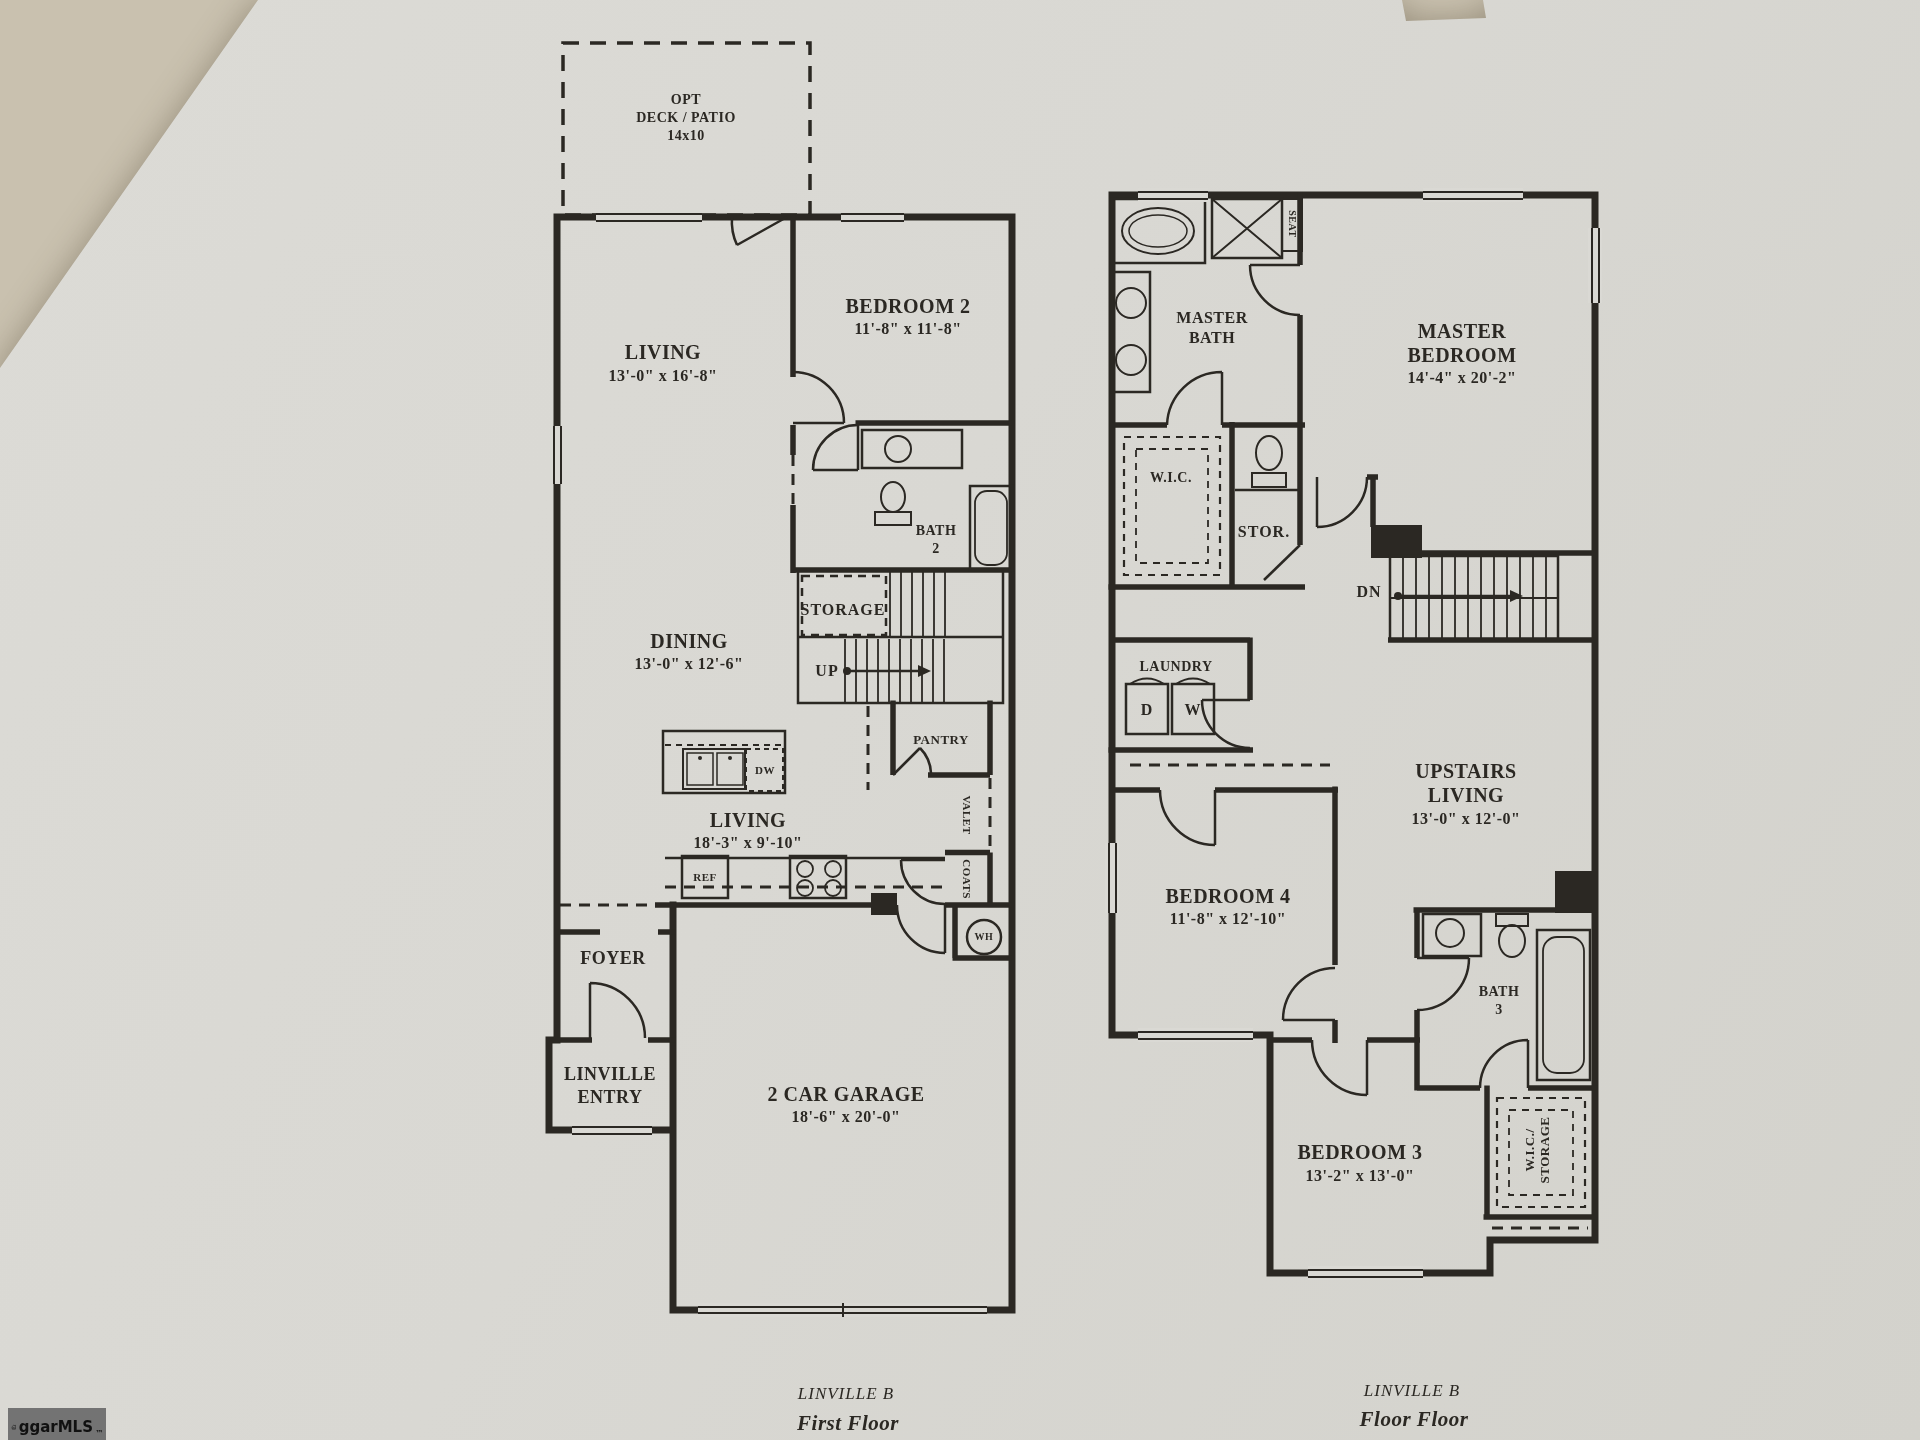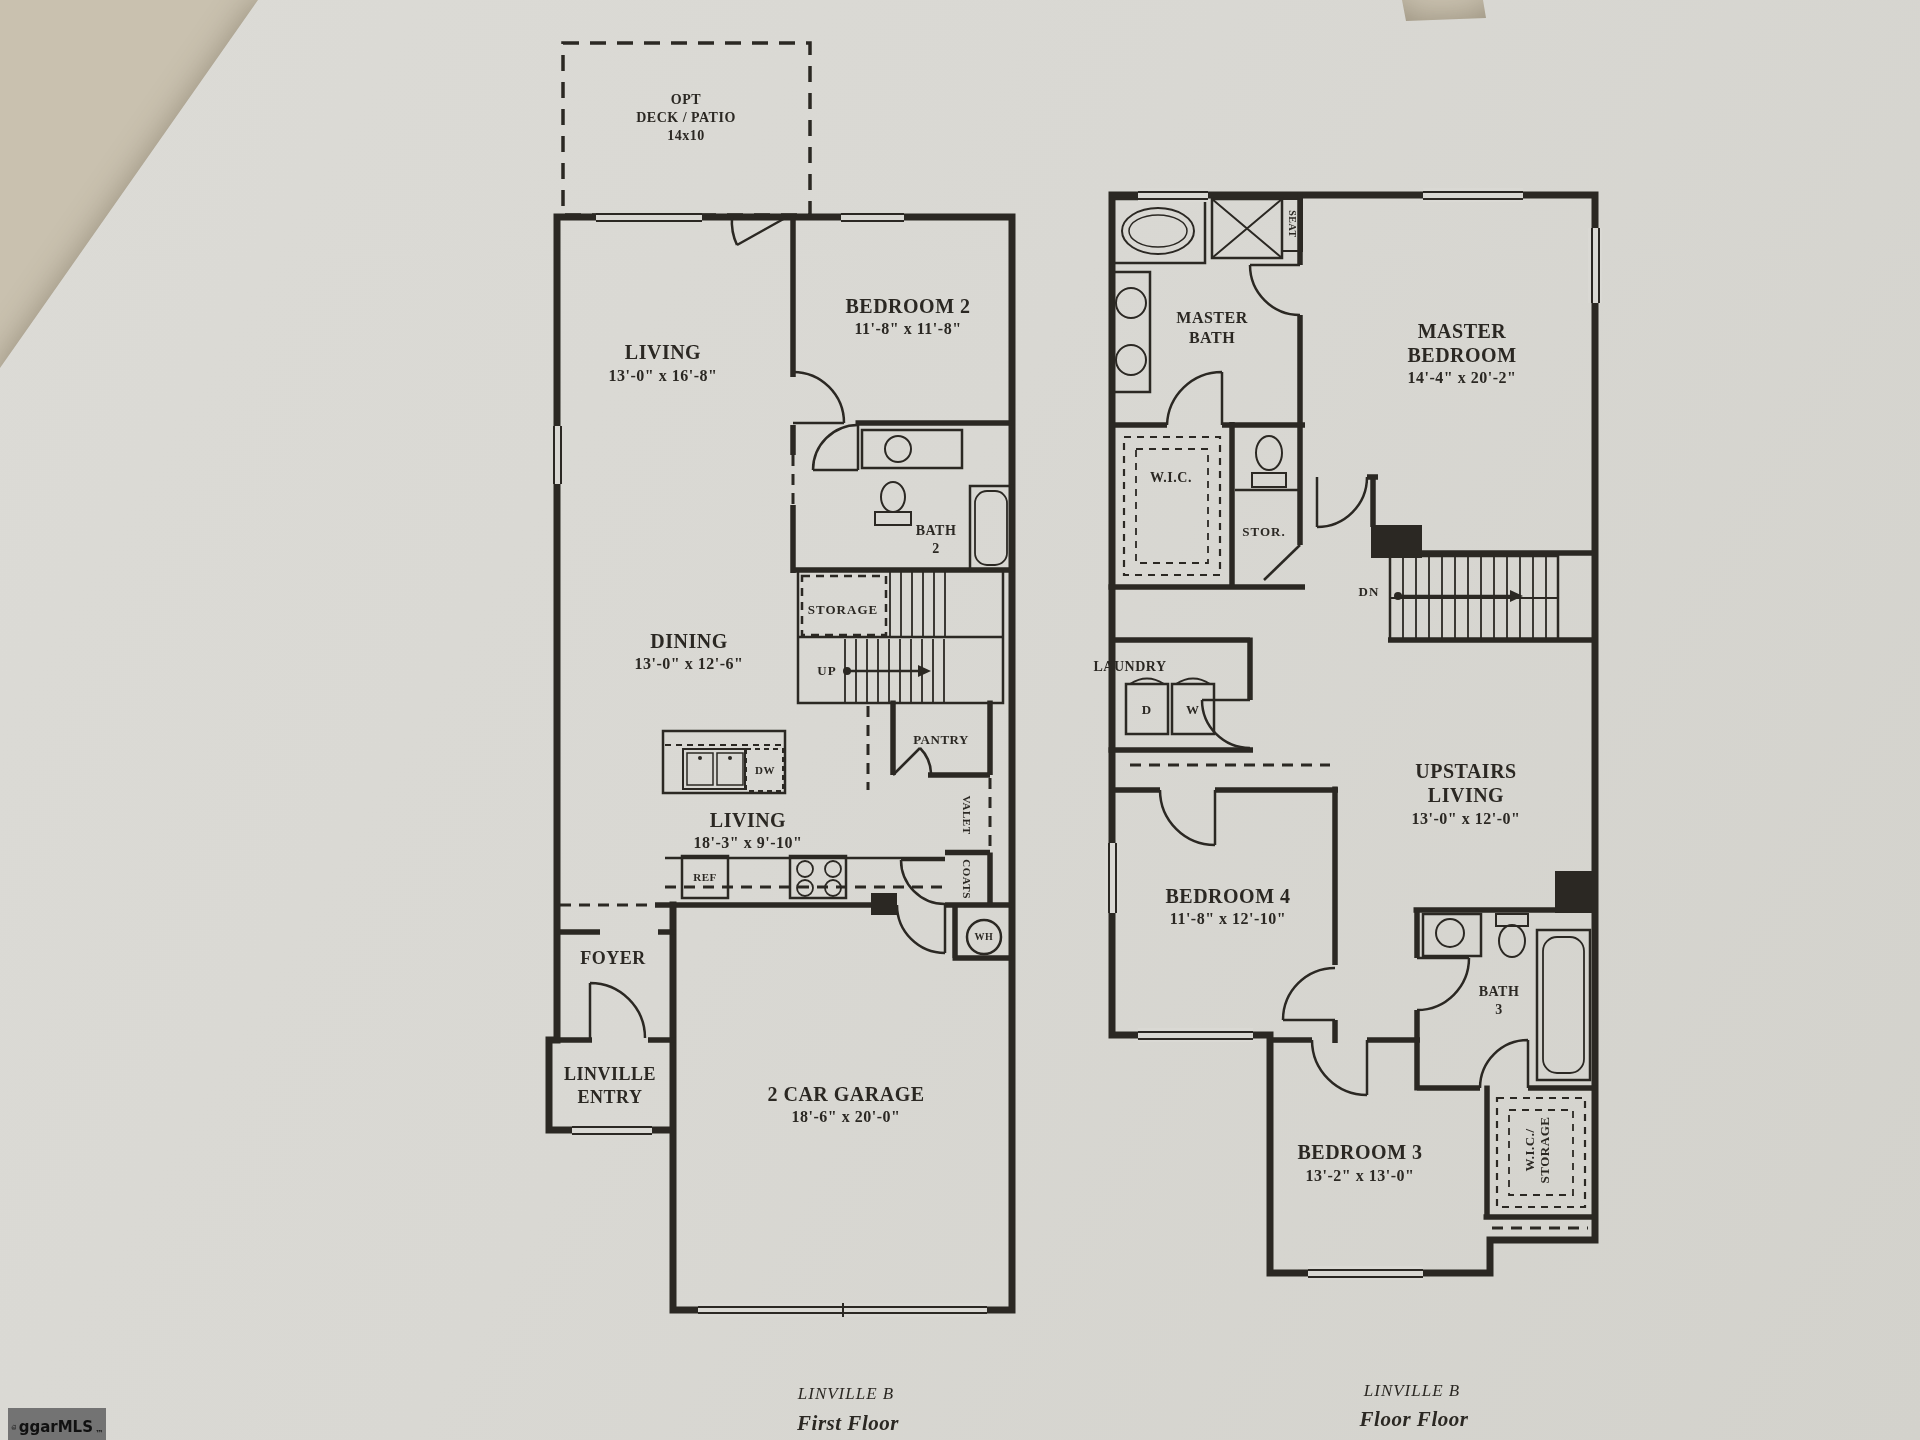--- a/index.html
+++ b/index.html
@@ -6,21 +6,21 @@
   #stage{position:relative;width:1920px;height:1440px;overflow:hidden;
          font-family:"Liberation Serif","DejaVu Serif",serif;color:#2b2823;}
   #paper-wrap{position:absolute;inset:0;filter:drop-shadow(0 0 16px rgba(60,50,30,.35));}
   #paper{position:absolute;inset:0;
     background:linear-gradient(120deg,#dcdbd6 0%,#d9d8d3 45%,#d3d2cc 100%);
     clip-path:polygon(258px 0px,1402px 0px,1406px 21px,1486px 18px,1483px 0px,1920px 0px,1920px 1440px,0px 1440px,0px 368px);}
   svg.plan{position:absolute;left:0;top:0;}
   .lbl{position:absolute;transform:translate(-50%,-50%);white-space:nowrap;
        text-align:center;letter-spacing:.5px;font-weight:700;line-height:1.15;}
   .s20{font-size:20px}.s18{font-size:18px}.s16{font-size:16px}.s14{font-size:14px}
-  .s13{font-size:13px}.s12{font-size:13px;letter-spacing:1px}.s11{font-size:11px}.s10{font-size:10px}
+  .s13{font-size:13px}.s12{font-size:16px;letter-spacing:1px}.s11{font-size:11px}.s10{font-size:10px}
   .rot90{transform:translate(-50%,-50%) rotate(90deg);}
   .rotm90{transform:translate(-50%,-50%) rotate(-90deg);}
   .caption-title{font-size:17px;font-style:italic;font-weight:400;letter-spacing:1px;margin-left:20px;}
   .caption-sub{font-size:21px;font-style:italic;font-weight:700;margin-left:22px;}
   #mls-logo{position:absolute;left:8px;top:1408px;width:98px;height:30px;background:#737373;
     display:flex;align-items:center;gap:2px;padding:19px 3px;box-sizing:border-box;
     font-family:"DejaVu Sans","Liberation Sans",sans-serif;}
   #mls-logo .brand{font-size:15px;font-weight:700;color:#111;}
   #mls-logo .tm{font-size:8px;font-weight:700;align-self:flex-start;margin-top:2px;color:#111;}
 </style>
@@ -202,21 +202,21 @@
 
     <div class="lbl s16" style="left:1212px;top:318px">MASTER</div>
     <div class="lbl s16" style="left:1212px;top:338px">BATH</div>
     <div class="lbl s10 rot90" style="left:1292px;top:224px">SEAT</div>
     <div class="lbl s20" style="left:1462px;top:331px">MASTER</div>
     <div class="lbl s20" style="left:1462px;top:355px">BEDROOM</div>
     <div class="lbl s16" style="left:1462px;top:378px">14'-4" x 20'-2"</div>
     <div class="lbl s14" style="left:1171px;top:478px">W.I.C.</div>
     <div class="lbl s12" style="left:1264px;top:532px">STOR.</div>
     <div class="lbl s12" style="left:1369px;top:592px">DN</div>
-    <div class="lbl s14" style="left:1130px;top:667px">LAUNDRY</div>
+    <div class="lbl s14" style="left:1176px;top:667px">LAUNDRY</div>
     <div class="lbl s12" style="left:1147px;top:710px">D</div>
     <div class="lbl s12" style="left:1193px;top:710px">W</div>
     <div class="lbl s20" style="left:1466px;top:771px">UPSTAIRS</div>
     <div class="lbl s20" style="left:1466px;top:795px">LIVING</div>
     <div class="lbl s16" style="left:1466px;top:819px">13'-0" x 12'-0"</div>
     <div class="lbl s20" style="left:1228px;top:896px">BEDROOM 4</div>
     <div class="lbl s16" style="left:1228px;top:919px">11'-8" x 12'-10"</div>
     <div class="lbl s14" style="left:1499px;top:992px">BATH</div>
     <div class="lbl s14" style="left:1499px;top:1010px">3</div>
     <div class="lbl s20" style="left:1360px;top:1152px">BEDROOM 3</div>

